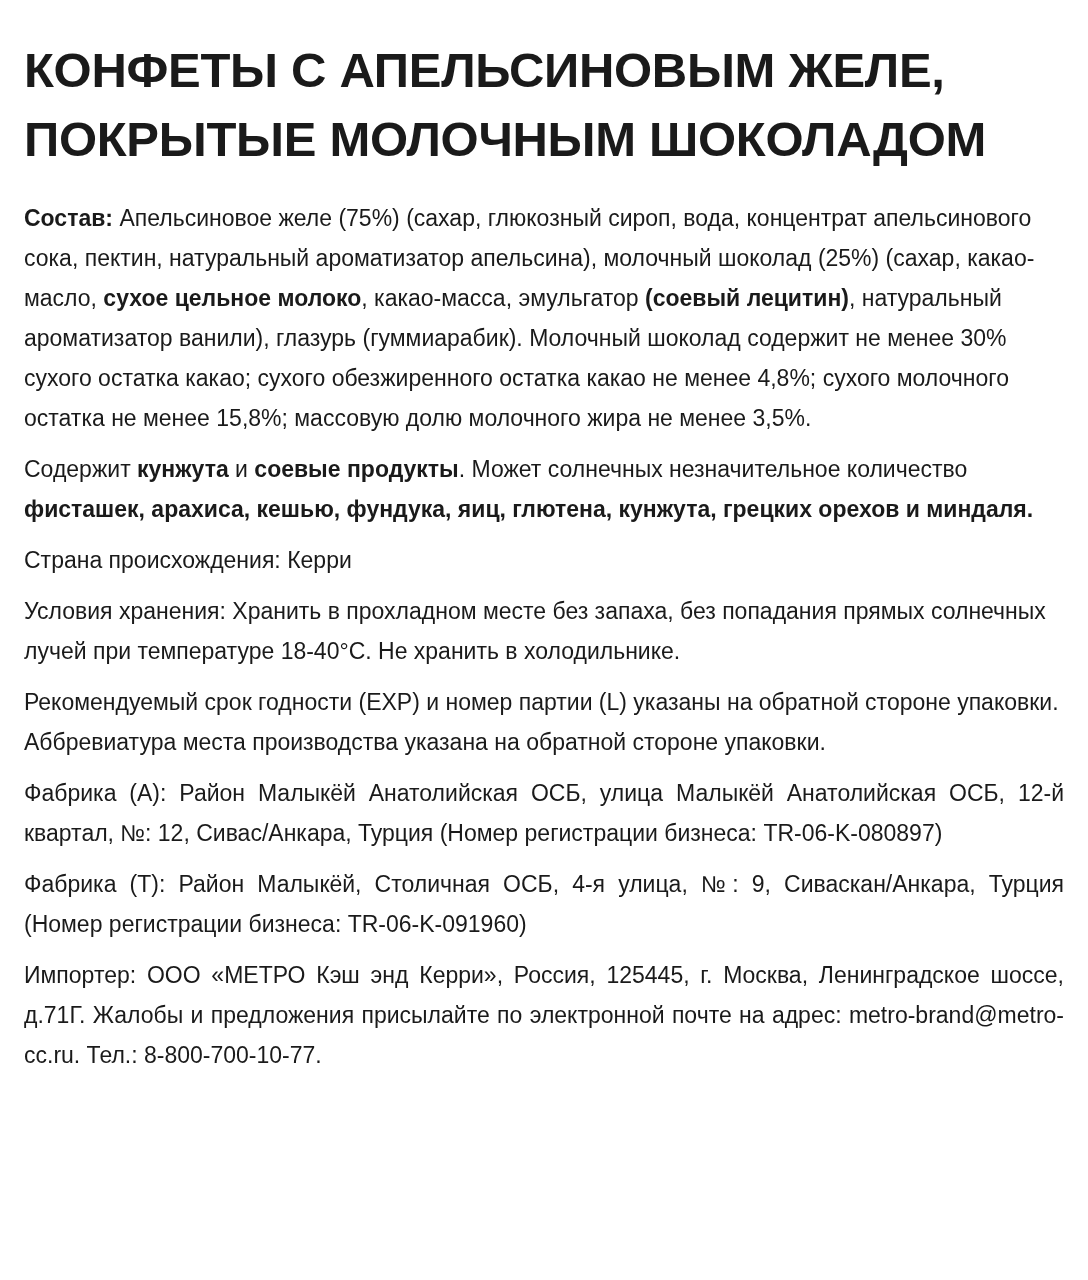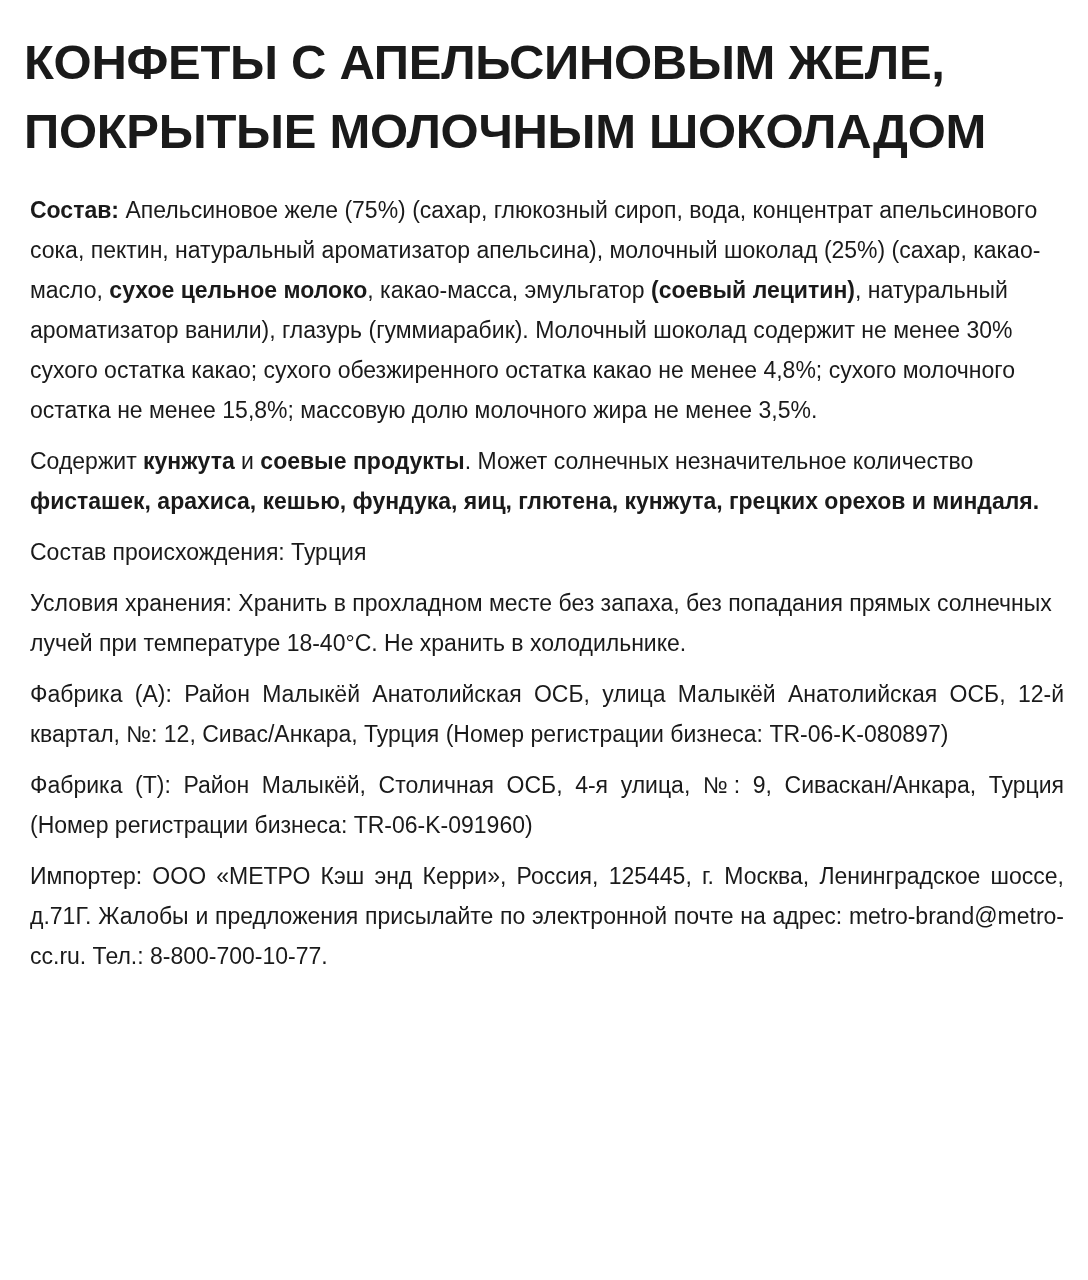--- a/index.html
+++ b/index.html
@@ -11,32 +11,32 @@
     width: 1088px;
     height: 1280px;
     box-sizing: border-box;
     font-family: "Liberation Sans", "DejaVu Sans", sans-serif;
     color: #1a1a1a;
     overflow: hidden;
   }
   .page {
     box-sizing: border-box;
     width: 1088px;
-    padding: 28px 24px 0 24px;
+    padding: 36px 24px 0 24px;
   }
   h1.title {
     margin: 0 0 24px 0;
     font-size: 49px;
     line-height: 69px;
     font-weight: 700;
     letter-spacing: -0.3px;
     color: #1a1a1a;
   }
   p.para {
-    margin: 0 0 11px 6px;
+    margin: 0 0 11px 0;
     font-size: 23px;
     line-height: 40px;
     font-weight: 400;
     color: #1a1a1a;
   }
   p.para b { font-weight: 700; }
   .justify { text-align: justify; }
   .mb-shelf { margin-bottom: 17px; }
   .mb-manufacturer { margin-bottom: 33px; }
   .mb-factory-a { margin-bottom: 14px; }
@@ -47,24 +47,25 @@
 <body>
 
 <main class="page">
   <h1 class="title">КОНФЕТЫ С АПЕЛЬСИНОВЫМ ЖЕЛЕ, ПОКРЫТЫЕ МОЛОЧНЫМ ШОКОЛАДОМ</h1>
 
   <p class="para"><b>Состав:</b><span> Апельсиновое желе (75%) (сахар, глюкозный сироп, вода, концентрат апельсинового сока, пектин, натуральный ароматизатор апельсина), молочный шоколад (25%) (сахар, какао-масло, </span><b>сухое цельное молоко</b><span>, какао-масса, эмульгатор </span><b>(соевый лецитин)</b><span>, натуральный ароматизатор ванили), глазурь (гуммиарабик). Молочный шоколад содержит не менее 30% сухого остатка какао; сухого обезжиренного остатка какао не менее 4,8%; сухого молочного остатка не менее 15,8%; массовую долю молочного жира не менее 3,5%.</span></p>
 
   <p class="para"><span>Содержит </span><b>кунжута</b><span> и </span><b>соевые продукты</b><span>. Может солнечных незначительное количество </span><b>фисташек, арахиса, кешью, фундука, яиц, глютена, кунжута, грецких орехов и миндаля.</b></p>
 
 
-  <p class="para"><span>Состав происхождения: Турция</span></p>
+  <p class="para"><span>Страна происхождения: Керри</span></p>
 
   <p class="para"><span>Условия хранения: Хранить в прохладном месте без запаха, без попадания прямых солнечных лучей при температуре 18-40°С. Не хранить в холодильнике.</span></p>
 
+  <p class="para mb-shelf"><span>Рекомендуемый срок годности (EXP) и номер партии (L) указаны на обратной стороне упаковки. Аббревиатура места производства указана на обратной стороне упаковки.</span></p>
 
 
   <p class="para justify mb-factory-a"><span>Фабрика (А): Район Малыкёй Анатолийская ОСБ, улица Малыкёй Анатолийская ОСБ, 12-й квартал, №: 12, Сивас/Анкара, Турция (Номер регистрации бизнеса: TR-06-K-080897)</span></p>
 
   <p class="para justify mb-factory-t"><span>Фабрика (Т): Район Малыкёй, Столичная ОСБ, 4-я улица, №: 9, Сиваскан/Анкара, Турция (Номер регистрации бизнеса: TR-06-K-091960)</span></p>
 
   <p class="para justify mb-none"><span>Импортер: ООО «МЕТРО Кэш энд Керри», Россия, 125445, г. Москва, Ленинградское шоссе, д.71Г. Жалобы и предложения присылайте по электронной почте на адрес: metro-brand@metro-cc.ru. Тел.: 8-800-700-10-77.</span></p>
 </main>
 
 </body></html>

